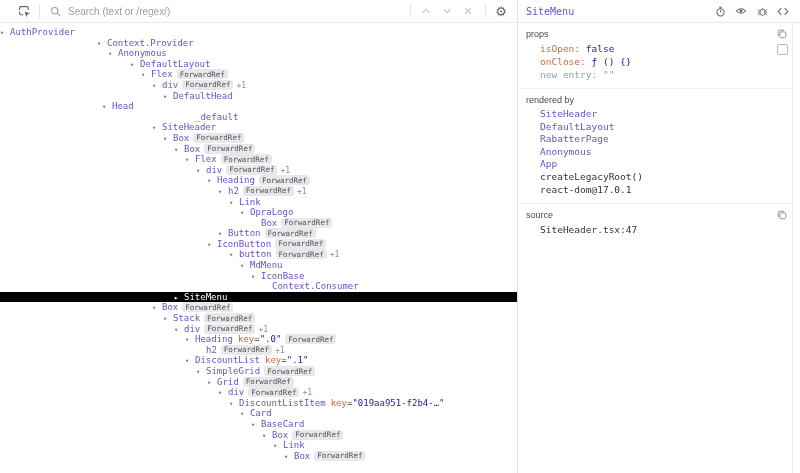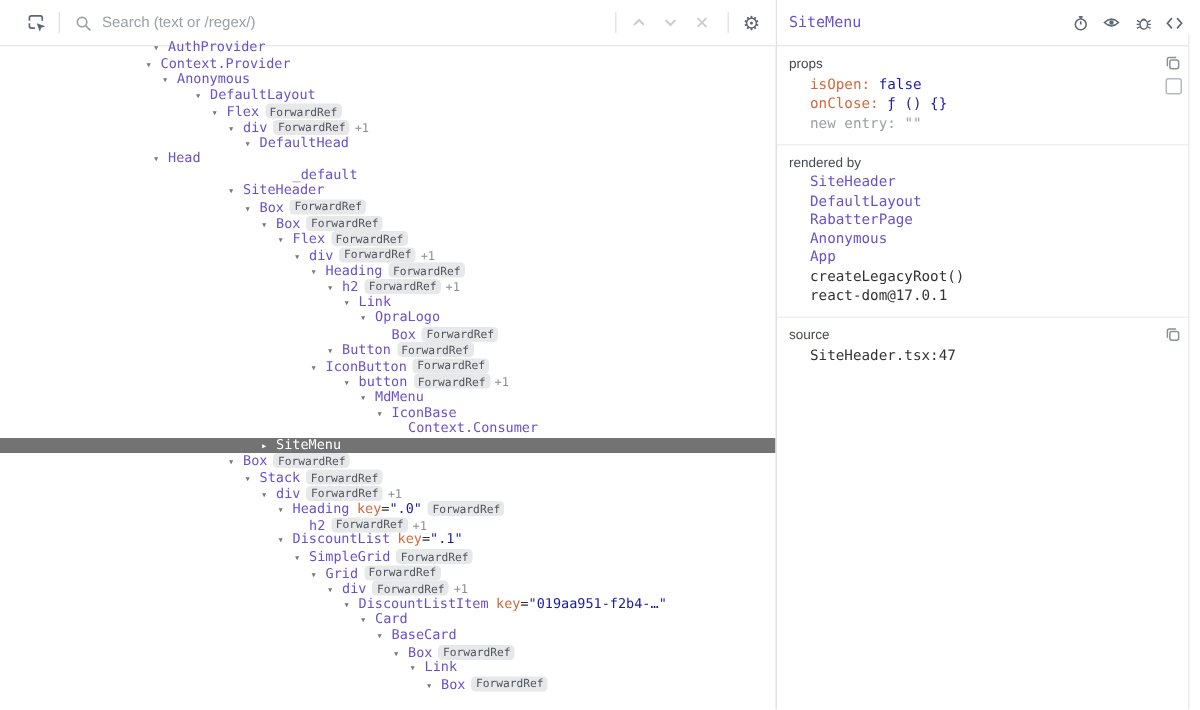--- a/index.html
+++ b/index.html
@@ -6,21 +6,21 @@
   html,body { width:800px; height:473px; overflow:hidden; background:#fff;
               font-family:"Liberation Sans", sans-serif; }
   .app { position:relative; width:800px; height:473px; background:#fff; }
 
   
   .left-pane  { position:absolute; left:0; top:0; width:518px; height:473px;
                 border-right:1px solid #dfe1e4; }
   .right-pane { position:absolute; left:518px; top:0; width:282px; height:473px; }
 
   
-  .toolbar { height:31px; display:flex; align-items:center;
+  .toolbar { height:23px; display:flex; align-items:center;
              border-bottom:1px solid #e8eaec; background:#fff; }
   .tb-icon { display:inline-flex; align-items:center; justify-content:center;
              width:16px; height:16px; flex:0 0 auto; cursor:pointer; }
   .tb-divider { width:1px; height:14px; background:#e3e5e8; margin:0 7px; flex:0 0 auto; }
   .picker { margin-left:16px; }
   .search-input { flex:1 1 auto; border:none; outline:none; font-size:10px;
                   color:#444; margin-left:5px; font-family:"Liberation Sans",sans-serif; }
   .search-input::placeholder { color:#9aa0a6; }
   .nav-group { display:flex; align-items:center; gap:5px; margin-right:2px; }
   .gear { font-size:13px; color:#5f6673; line-height:1; margin-right:8px; }
@@ -38,21 +38,21 @@
   .tree-row .arrow { display:inline-block; width:10px; color:#76787d;
                      font-size:7px; text-align:left; cursor:pointer; }
   .cname  { color:#6a51c8; }
   .badge  { display:inline-block; background:#e7e8ea; color:#50545b;
             font-size:7.5px; line-height:9px; padding:0.5px 3px; border-radius:3px;
             margin-left:4px; vertical-align:0.5px; }
   .plus   { color:#8a8f98; font-size:8px; margin-left:3px; }
   .attr   { color:#d2693c; margin-left:5px; }
   .eq     { color:#333; }
   .aval   { color:#1a1aa6; }
-  .tree-row.selected { background:#737373; }
+  .tree-row.selected { background:#000000; }
   .tree-row.selected .cname, .tree-row.selected .arrow,
   .tree-row.selected .attr, .tree-row.selected .eq,
   .tree-row.selected .aval, .tree-row.selected .plus { color:#fff; }
 
   
   .section { position:relative; border-bottom:1px solid #eef0f1;
              padding:6px 28px 7px 8px; }
   .section-title { font-size:9px; color:#454a50; margin-bottom:3px; }
   .kv-row, .rb-item, .hook-row, .src-file {
       font-family:"DejaVu Sans Mono","Liberation Mono",monospace;
@@ -112,21 +112,21 @@
           <svg width="10" height="10" viewBox="0 0 12 12">
             <line x1="2.5" y1="2.5" x2="9.5" y2="9.5" stroke="#c9ccd1" stroke-width="1.6"></line>
             <line x1="9.5" y1="2.5" x2="2.5" y2="9.5" stroke="#c9ccd1" stroke-width="1.6"></line>
           </svg>
         </span>
       </span>
       <span class="tb-divider"></span>
       <span class="tb-icon gear">⚙</span>
     </div>
     <div class="tree">
-        <div class="tree-row" style="padding-left: 86px; margin-left: 16px;"><span class="arrow">▾</span><span class="cname">AuthProvider</span></div>
+        <div class="tree-row" style=""><span class="arrow">▾</span><span class="cname">AuthProvider</span></div>
         <div class="tree-row" style="padding-left: 97px;"><span class="arrow">▾</span><span class="cname">Context.Provider</span></div>
         <div class="tree-row" style="padding-left: 108px;"><span class="arrow">▾</span><span class="cname">Anonymous</span></div>
         <div class="tree-row" style="padding-left: 130px;"><span class="arrow">▾</span><span class="cname">DefaultLayout</span></div>
         <div class="tree-row" style="padding-left: 141px;"><span class="arrow">▾</span><span class="cname">Flex</span><span class="badge">ForwardRef</span></div>
         <div class="tree-row" style="padding-left: 152px;"><span class="arrow">▾</span><span class="cname">div</span><span class="badge">ForwardRef</span><span class="plus">+1</span></div>
         <div class="tree-row" style="padding-left: 163px;"><span class="arrow">▾</span><span class="cname">DefaultHead</span></div>
         <div class="tree-row" style="padding-left: 102px;"><span class="arrow">▾</span><span class="cname">Head</span></div>
         <div class="tree-row" style="padding-left: 185px;"><span class="arrow"></span><span class="cname">_default</span></div>
         <div class="tree-row" style="padding-left: 152px;"><span class="arrow">▾</span><span class="cname">SiteHeader</span></div>
         <div class="tree-row" style="padding-left: 163px;"><span class="arrow">▾</span><span class="cname">Box</span><span class="badge">ForwardRef</span></div>

